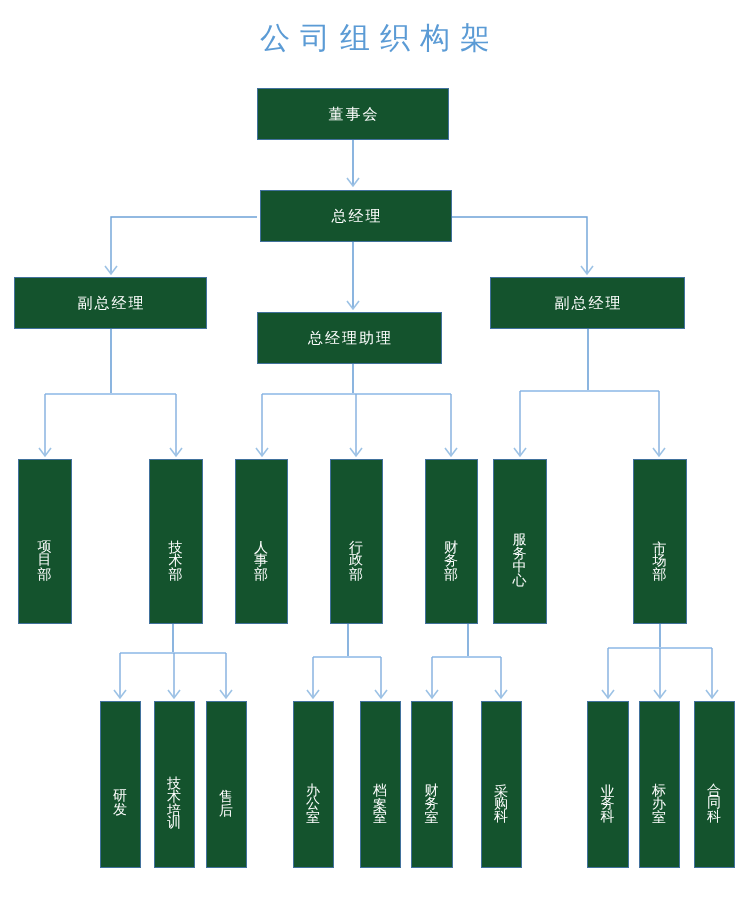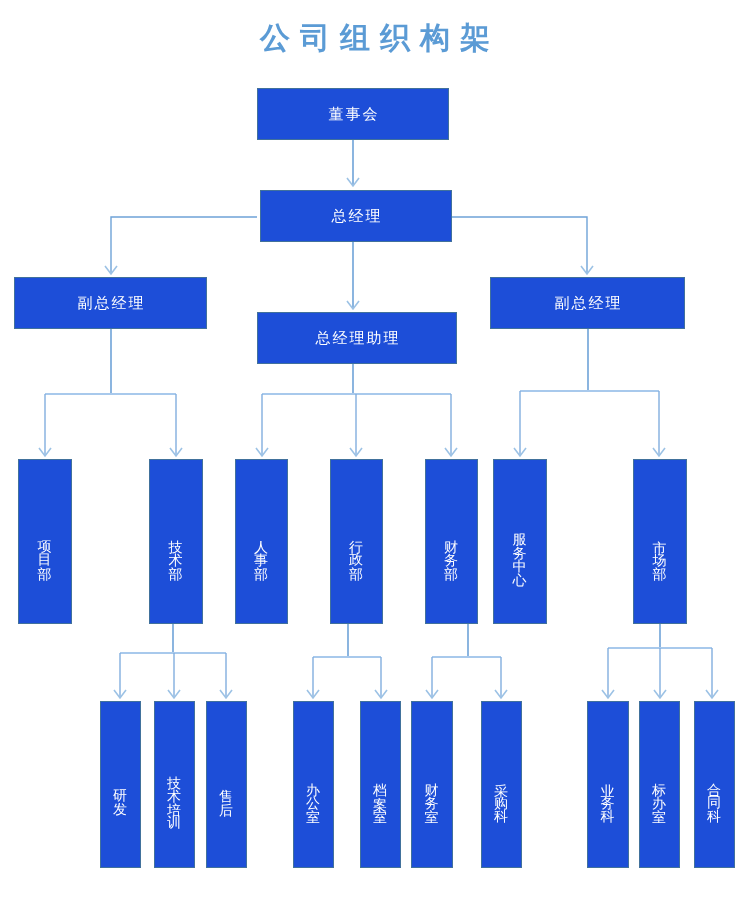--- a/index.html
+++ b/index.html
@@ -10,32 +10,32 @@
     height: 900px;
     background: #ffffff;
     overflow: hidden;
   }
   .page-title {
     position: absolute;
     left: 0; top: 18px;
     width: 750px;
     text-align: center;
     font-size: 30px;
-    font-weight: bold;
+    font-weight: normal;
     color: #5b9bd5;
     letter-spacing: 10px;
     text-indent: 10px; 
   }
   .connector-layer {
     position: absolute;
     left: 0; top: 0;
   }
   .node {
     position: absolute;
-    background: #1d4ed8;
+    background: #14532d;
     border: 1.5px solid #41719c;
     box-sizing: border-box;
     display: flex;
     align-items: center;
     justify-content: center;
     color: #ffffff;
   }
   .hbox .lbl {
     font-size: 15px;
     letter-spacing: 2px;
@@ -114,21 +114,21 @@
     <span class="lbl">董事会</span>
   </div>
 
   <div class="node hbox" style="left:260px; top:190px; width:192px; height:52px">
     <span class="lbl">总经理</span>
   </div>
 
   <div class="node hbox" style="left:14px; top:277px; width:193px; height:52px">
     <span class="lbl">副总经理</span>
   </div>
-  <div class="node hbox" style="left:257px; top:312px; width:200px; height:52px">
+  <div class="node hbox" style="left:257px; top:312px; width:185px; height:52px">
     <span class="lbl">总经理助理</span>
   </div>
   <div class="node hbox" style="left:490px; top:277px; width:195px; height:52px">
     <span class="lbl">副总经理</span>
   </div>
 
   <div class="node vbox" style="left:18px; top:459px; width:54px; height:165px">
     <span class="lbl">项目部</span>
   </div>
   <div class="node vbox" style="left:149px; top:459px; width:54px; height:165px">

